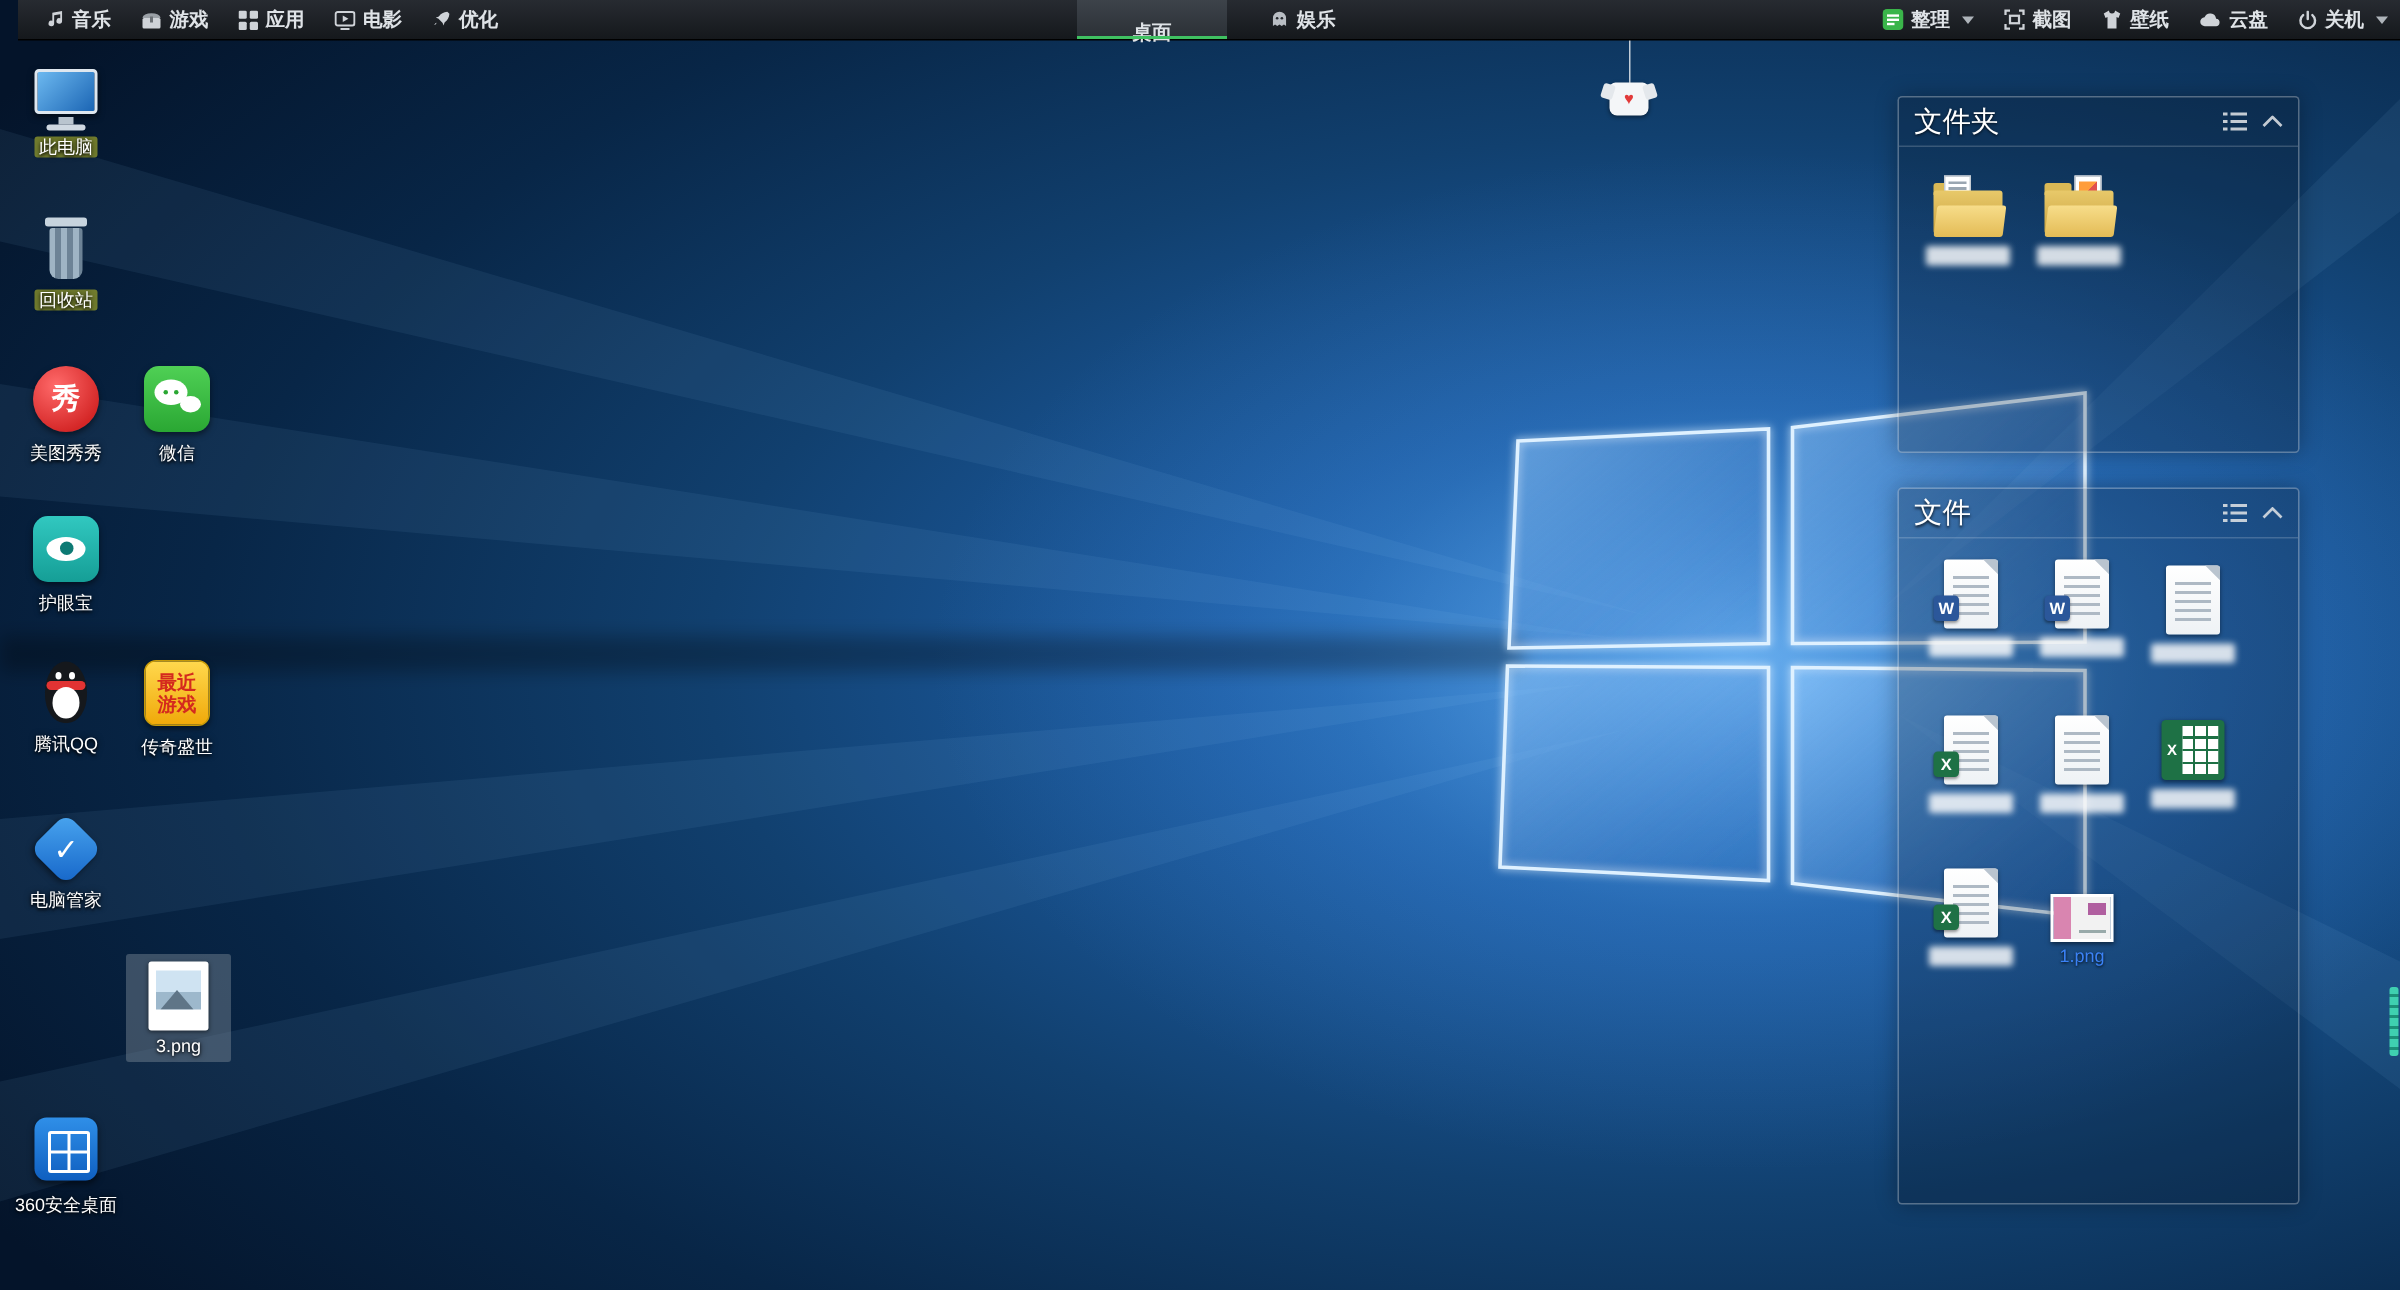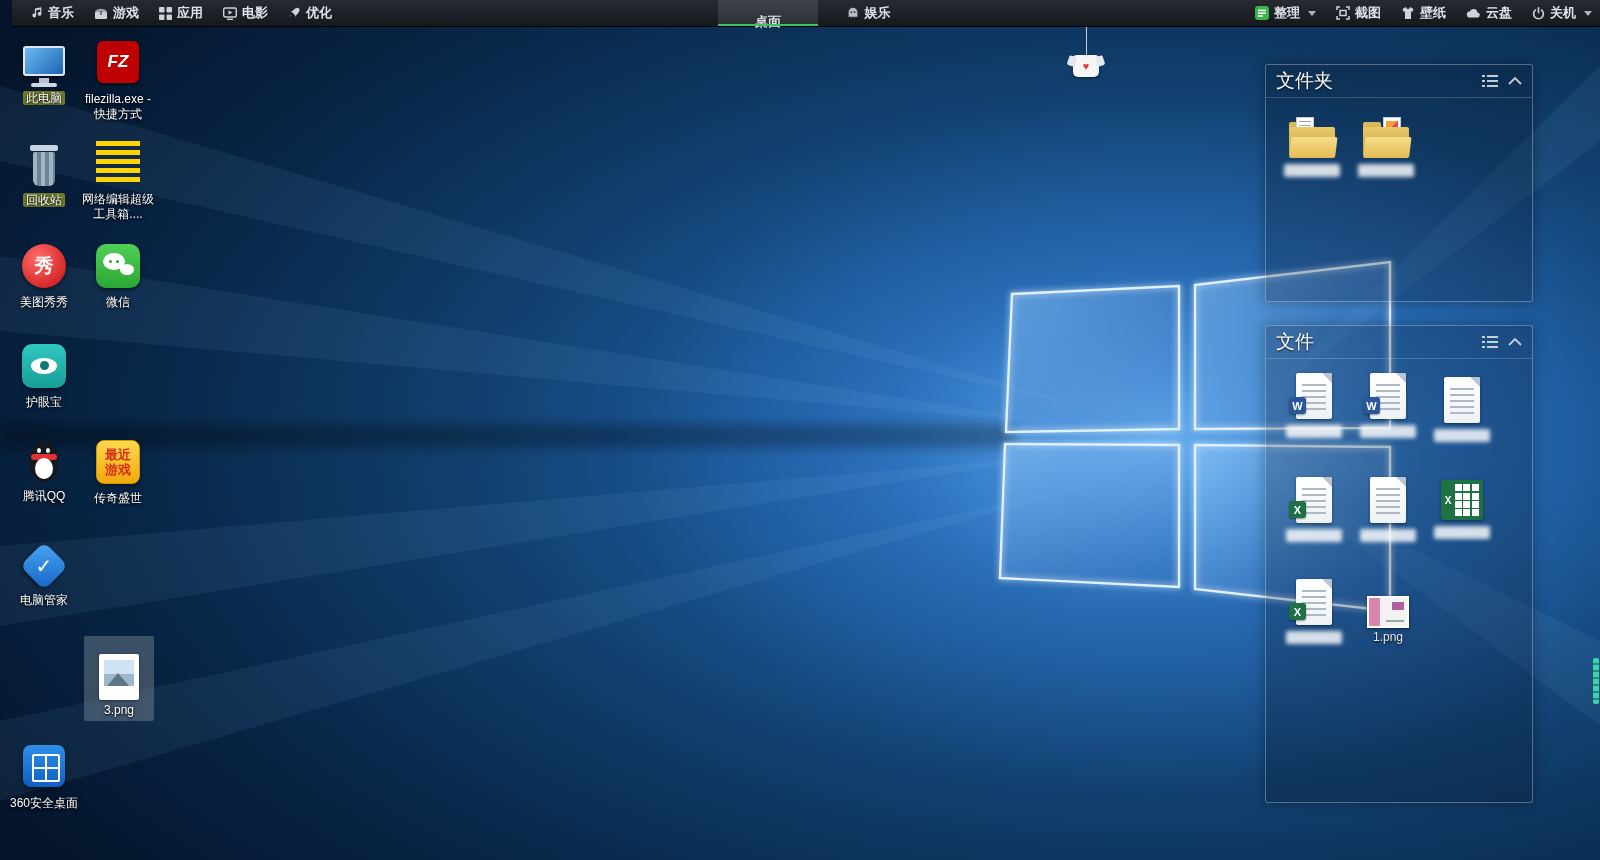--- a/index.html
+++ b/index.html
@@ -87,21 +87,21 @@
   .ic-panda .ey1,.ic-panda .ey2{position:absolute;top:17px;width:8px;height:11px;background:#15181c;border-radius:50%;}
   .ic-panda .ey1{left:13px;transform:rotate(20deg)}.ic-panda .ey2{left:27px;transform:rotate(-20deg)}
   
   .ic-legend{width:44px;height:44px;margin:2px auto;border-radius:8px;background:linear-gradient(180deg,#ffd84d,#f0a90a);border:1px solid #c79a08;display:flex;flex-direction:column;align-items:center;justify-content:center;color:#d42a1e;font-weight:bold;font-size:13px;line-height:15px;box-shadow:0 2px 4px rgba(0,0,0,.5);box-sizing:border-box;}
   
   .dicon.img2{width:76px;border:1px solid #4cb551;background:rgba(20,60,40,.35);padding:4px 0 3px;}
   .ic-shot{width:60px;height:45px;margin:0 auto;background:linear-gradient(180deg,#2c535e,#142e38);border:1px solid #8899aa;position:relative;}
   .ic-shot .s1{position:absolute;left:4px;top:4px;width:22px;height:8px;background:rgba(150,200,210,.55);}
   .ic-shot .s2{position:absolute;left:4px;top:15px;width:40px;height:3px;background:rgba(150,200,210,.35);}
   
-  .dicon.img3{width:70px;background:rgba(125,138,150,.45);border-radius:2px;padding:18px 0 3px;}
+  .dicon.img3{width:70px;background:rgba(125,138,150,.45);border-radius:2px;padding:5px 0 3px;}
   .ic-imgfile{width:40px;height:46px;margin:0 auto;background:#fff;border-radius:2px;position:relative;box-shadow:0 1px 3px rgba(0,0,0,.5);}
   .ic-imgfile .pic{position:absolute;left:5px;top:6px;width:30px;height:26px;background:linear-gradient(180deg,#cfe3f2 55%,#9db8cc 55%);overflow:hidden;}
   .ic-imgfile .mtn{position:absolute;left:3px;bottom:0;width:0;height:0;border-left:11px solid transparent;border-right:11px solid transparent;border-bottom:13px solid #5f7587;}
 
   
   .deco{position:absolute;left:1070px;top:0;width:32px;z-index:4;text-align:center;}
   .hang-line{width:1px;height:30px;background:rgba(255,255,255,.75);margin:0 auto;}
   .shirt{position:relative;width:26px;height:22px;margin:-1px auto 0;background:#f4f6f8;border-radius:4px 4px 5px 5px;box-shadow:0 1px 3px rgba(0,0,0,.45);}
   .shirt::before,.shirt::after{content:"";position:absolute;top:1px;width:8px;height:10px;background:#e4e8ec;border-radius:2px;}
   .shirt::before{left:-5px;transform:rotate(18deg);}
@@ -136,21 +136,21 @@
   
   .xtable{position:relative;width:42px;height:40px;margin:3px auto;background:#1e7145;border-radius:3px;overflow:hidden;box-shadow:0 1px 3px rgba(0,0,0,.45);}
   .xtable .grid{position:absolute;left:14px;top:4px;right:4px;bottom:4px;
     background:repeating-linear-gradient(90deg,transparent 0 7px,#1e7145 7px 8.5px),
                repeating-linear-gradient(180deg,transparent 0 7px,#1e7145 7px 8.5px),#fff;}
   .xtable .xmark{position:absolute;left:0;top:0;bottom:0;width:14px;display:flex;align-items:center;justify-content:center;color:#fff;font-size:10px;font-weight:bold;}
   
   .photo{position:relative;width:38px;height:28px;margin:9px auto 2px;background:linear-gradient(90deg,#d985b0 0 30%,#f2f2f2 30% 100%);border:2px solid #fff;box-shadow:0 1px 3px rgba(0,0,0,.5);}
   .photo i{position:absolute;right:3px;top:4px;width:12px;height:8px;background:#b05fa0;}
   .photo em{position:absolute;right:3px;bottom:4px;width:18px;height:2px;background:#9aa;}
-  .fitem-lbl{margin-top:2px;font-size:12px;color:#e5e5e5;text-shadow:0 1px 2px rgba(0,0,0,.9);}
+  .fitem-lbl{margin-top:2px;font-size:12px;color:#3b82f6;text-shadow:0 1px 2px rgba(0,0,0,.9);}
 
   
   .vscroll{position:absolute;right:1px;top:632px;width:6px;height:46px;z-index:6;border-radius:2px;
     background:repeating-linear-gradient(180deg,#3fd0b0 0 5px,#1c8f78 5px 7px);}
 </style>
 </head>
 <body>
 
 <div class="topbar">
   <div class="tb-left">
@@ -393,33 +393,21 @@
 
   <div class="dicon" style="left:8px;top:716px">
     <div class="ic">
         <div class="ic-360">
           <i class="win"></i>
         </div>
       </div>
     <div class="lbl">360安全桌面</div>
   </div>
 
-  <div class="dicon" style="left:82px;top:12px">
-    <div class="ic">
-        <div class="ic-fz">FZ</div>
-      </div>
-    <div class="lbl">filezilla.exe - 快捷方式</div>
-  </div>
-
-  <div class="dicon" style="left:82px;top:112px">
-    <div class="ic">
-        <div class="ic-bars"></div>
-      </div>
-    <div class="lbl">网络编辑超级工具箱....</div>
-  </div>
+
 
   <div class="dicon" style="left:82px;top:216px">
     <div class="ic">
         <div class="ic-wx">
           <i class="b1"></i>
           <i class="d1"></i>
           <i class="d2"></i>
           <i class="b2"></i>
         </div>
       </div>

